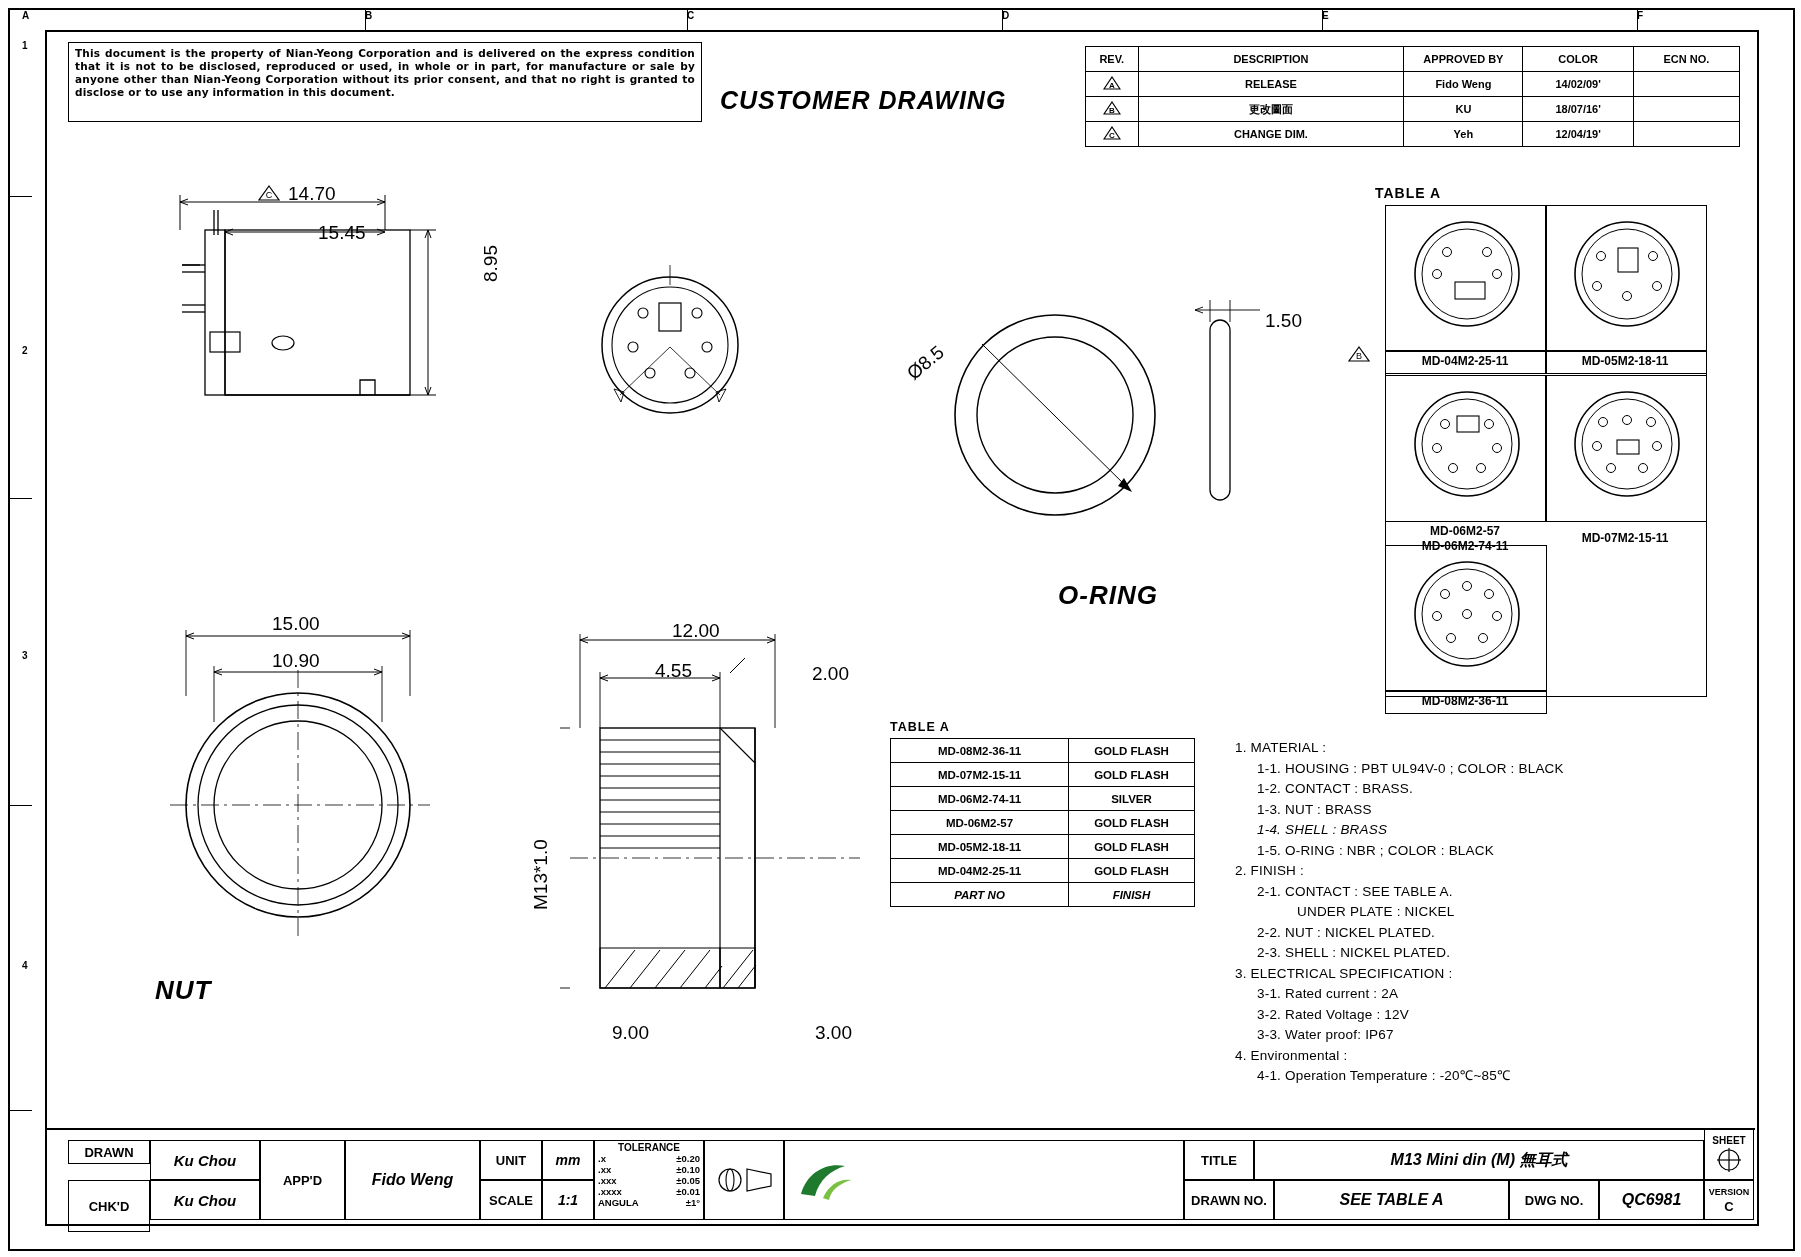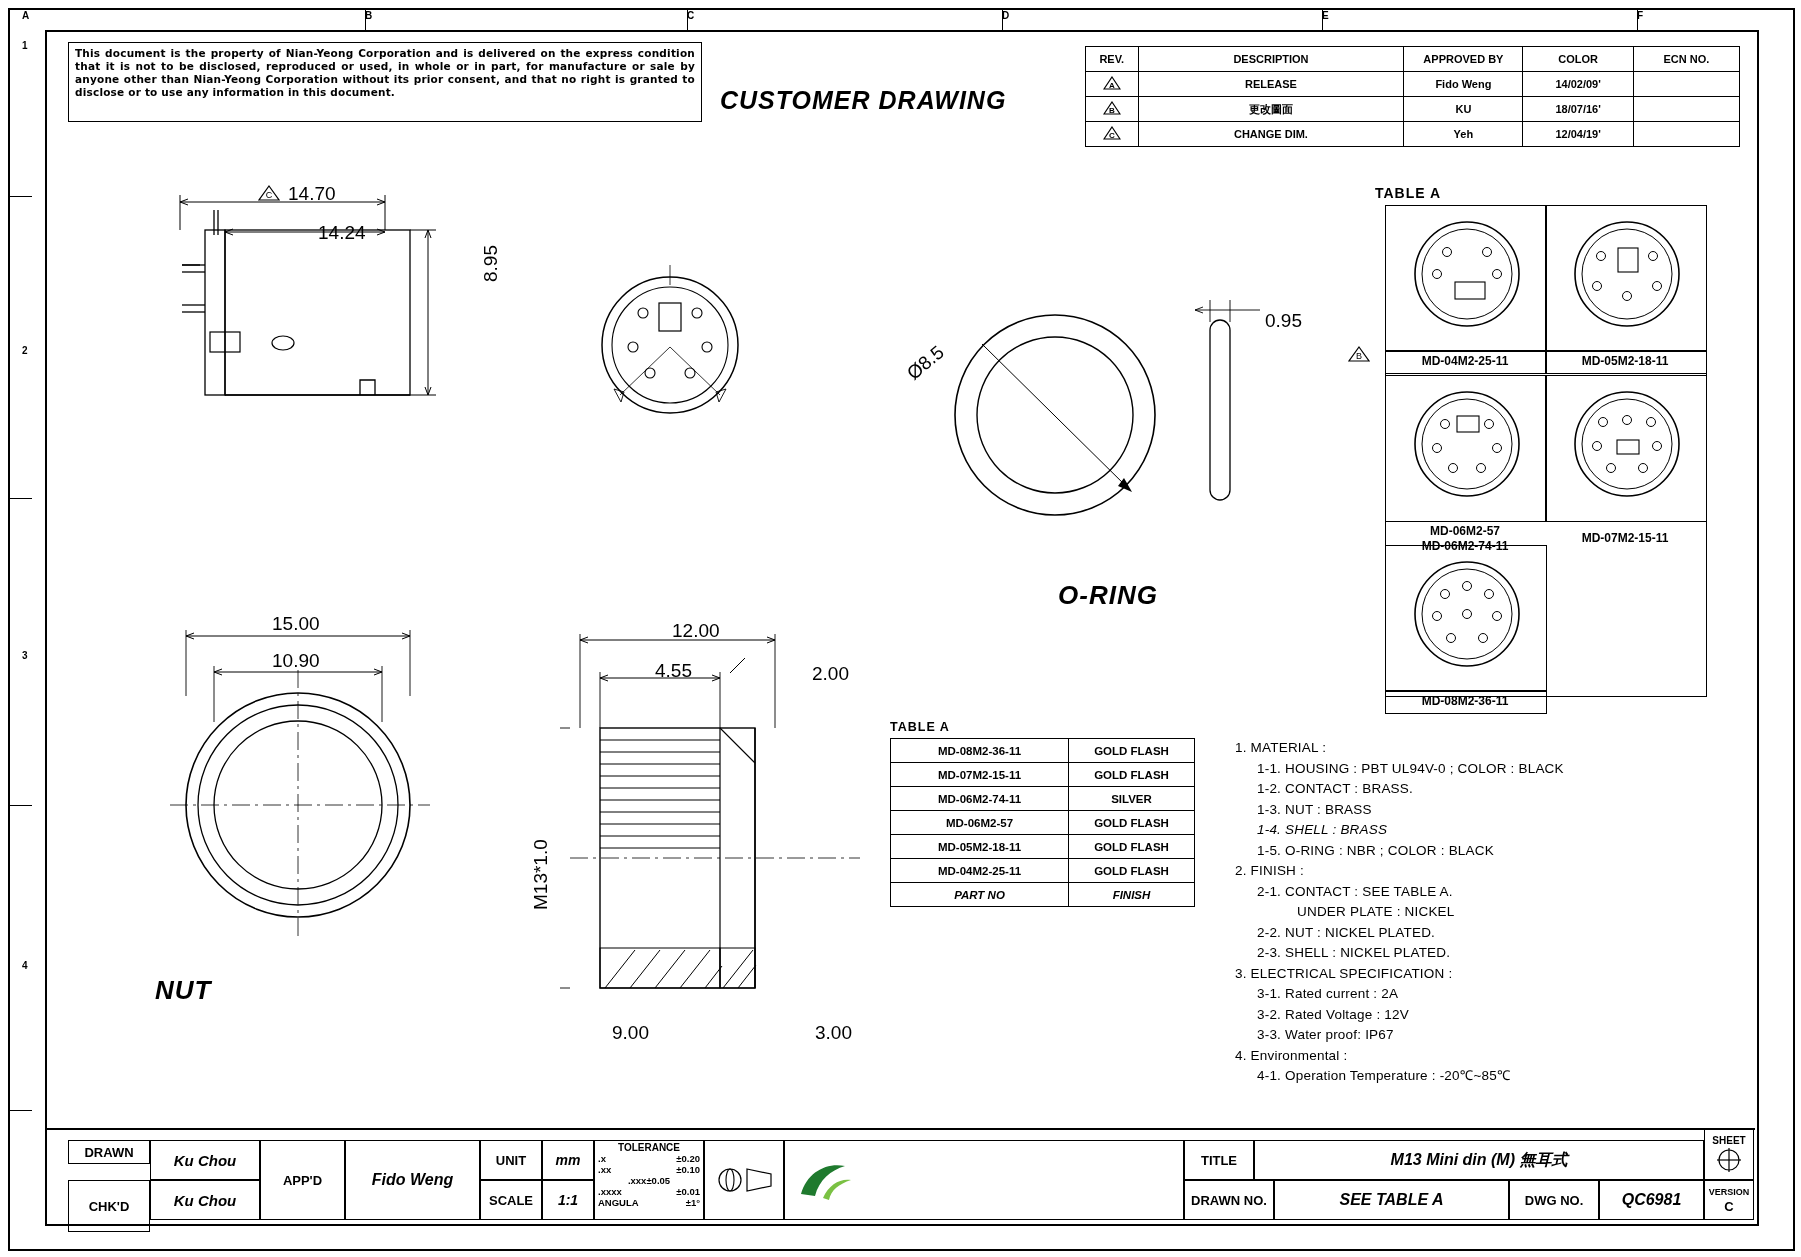--- a/index.html
+++ b/index.html
@@ -169,21 +169,21 @@
     <line x1="240" y1="50" x2="266" y2="50" stroke="#000" stroke-width="1"></line>
     <line x1="240" y1="215" x2="266" y2="215" stroke="#000" stroke-width="1"></line>
   </svg>
   <div class="abs dim" style="left:288px;top:183px;">14.70</div>
   <span class="abs" style="left:258px;top:184px;">
     <svg width="22" height="18">
         <polygon points="11,2 21,16 1,16" fill="none" stroke="#000" stroke-width="1.2"></polygon>
         <text x="11" y="14" font-size="9" text-anchor="middle" font-family="Liberation Sans">C</text>
       </svg>
   </span>
-  <div class="abs dim" style="left:318px;top:222px;">14.24</div>
+  <div class="abs dim" style="left:318px;top:222px;">15.45</div>
   <div class="abs dim" style="left:480px;top:282px;transform:rotate(-90deg);transform-origin:left top;">8.95</div>
 
   <svg class="abs" style="left:580px;top:255px;" width="180" height="180">
     <circle cx="90" cy="90" r="68" fill="none" stroke="#000" stroke-width="1.5"></circle>
     <circle cx="90" cy="90" r="58" fill="none" stroke="#000" stroke-width="1.1"></circle>
     <rect x="79" y="48" width="22" height="28" fill="none" stroke="#000" stroke-width="1.2"></rect>
     <circle cx="63" cy="58" r="5" fill="none" stroke="#000" stroke-width="1.1"></circle>
     <circle cx="117" cy="58" r="5" fill="none" stroke="#000" stroke-width="1.1"></circle>
     <circle cx="53" cy="92" r="5" fill="none" stroke="#000" stroke-width="1.1"></circle>
     <circle cx="127" cy="92" r="5" fill="none" stroke="#000" stroke-width="1.1"></circle>
@@ -206,21 +206,21 @@
   <div class="abs ttl" style="left:1058px;top:580px;">O-RING</div>
 
   <svg class="abs" style="left:1190px;top:290px;" width="120" height="250">
     <path d="M20 40 a10 10 0 0 1 20 0 L40 200 a10 10 0 0 1 -20 0 Z" fill="none" stroke="#000" stroke-width="1.3"></path>
     <line x1="20" y1="32" x2="20" y2="10" stroke="#000" stroke-width="0.9"></line>
     <line x1="40" y1="32" x2="40" y2="10" stroke="#000" stroke-width="0.9"></line>
     <line x1="5" y1="20" x2="70" y2="20" stroke="#000" stroke-width="0.9"></line>
     <line x1="5" y1="20" x2="13" y2="17" stroke="#000" stroke-width="0.9"></line>
     <line x1="5" y1="20" x2="13" y2="23" stroke="#000" stroke-width="0.9"></line>
   </svg>
-  <div class="abs dim" style="left:1265px;top:310px;">0.95</div>
+  <div class="abs dim" style="left:1265px;top:310px;">1.50</div>
   <span class="abs" style="left:1348px;top:345px;">
     <svg width="22" height="18">
         <polygon points="11,2 21,16 1,16" fill="none" stroke="#000" stroke-width="1.2"></polygon>
         <text x="11" y="14" font-size="9" text-anchor="middle" font-family="Liberation Sans">B</text>
       </svg>
   </span>
 
   <div class="abs" id="tableAlbl">TABLE A</div>
   <div class="abs" id="tableAbox"></div>
 
@@ -462,21 +462,21 @@
     <div class="tbcell" style="left:594px;top:1140px;width:110px;height:80px;flex-direction:column;justify-content:flex-start;align-items:flex-start;padding:1px 3px;">
       <div style="font-size:10px;width:100%;text-align:center;">TOLERANCE</div>
       <div style="display:flex;justify-content:space-between;width:100%;font-size:9.5px;">
           <span>.x</span>
           <span>±0.20</span>
         </div>
       <div style="display:flex;justify-content:space-between;width:100%;font-size:9.5px;">
           <span>.xx</span>
           <span>±0.10</span>
         </div>
-      <div style="display:flex;justify-content:center;width:100%;font-size:9.5px;">
+      <div style="display:flex;justify-content:space-between;width:100%;font-size:9.5px;">
           <span>.xxx</span>
           <span>±0.05</span>
         </div>
       <div style="display:flex;justify-content:space-between;width:100%;font-size:9.5px;">
           <span>.xxxx</span>
           <span>±0.01</span>
         </div>
       <div style="display:flex;justify-content:space-between;width:100%;font-size:9.5px;">
           <span>ANGULA</span>
           <span>±1°</span>

